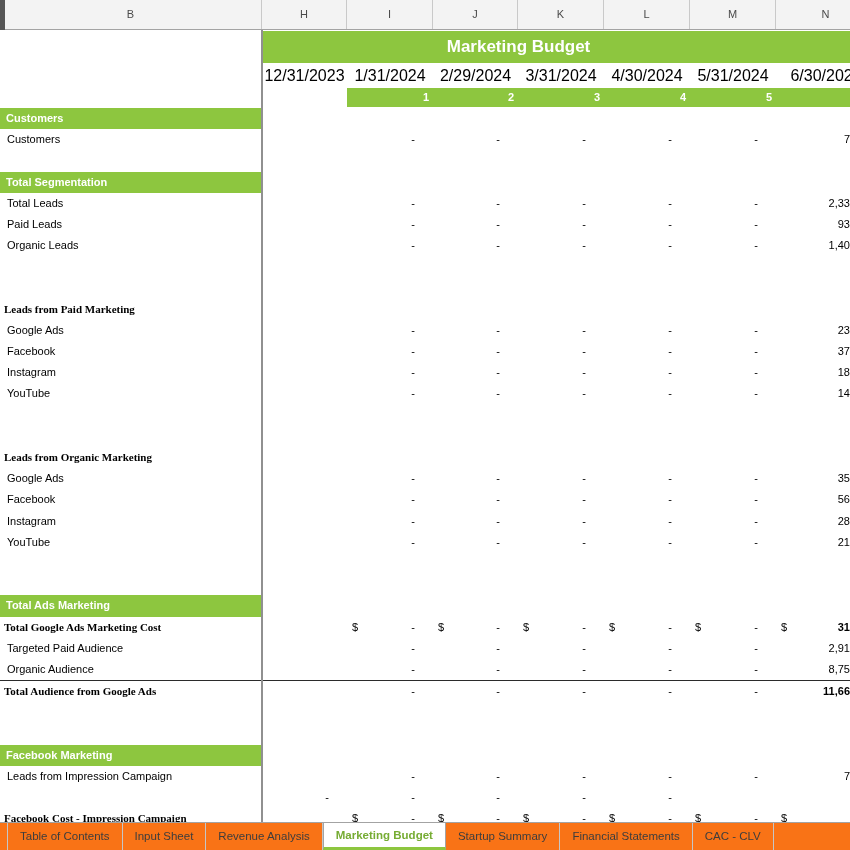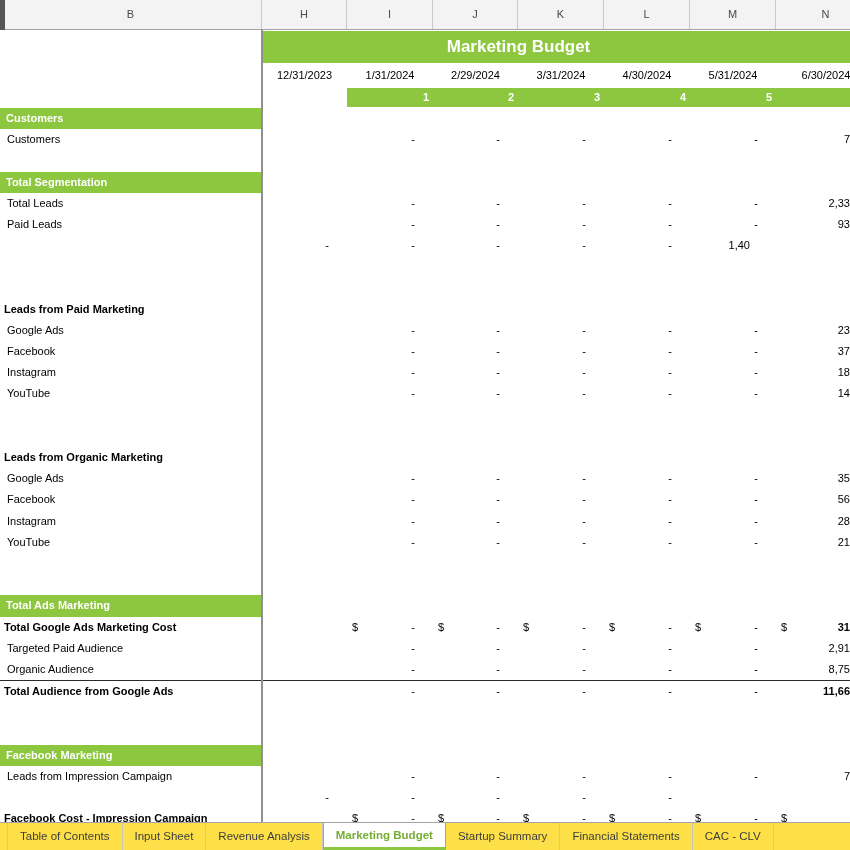--- a/index.html
+++ b/index.html
@@ -15,47 +15,47 @@
     border-right:1px solid #C9C9C9;box-sizing:border-box;}
   .corner{position:absolute;left:0;top:0;width:5px;height:30px;background:#565656;}
 
   
   .titlebar{position:absolute;left:262px;top:31px;width:614px;height:32px;background:var(--g);}
   .titletext{width:513px;text-align:center;font-size:17px;font-weight:bold;color:#fff;line-height:32px;}
 
   
   .dates{position:absolute;left:262px;top:64px;width:614px;height:23px;display:grid;
     grid-template-columns:85px 86px 85px 86px 86px 86px 100px;}
-  .dcell{line-height:23px;text-align:center;font-size:11px;color:#000;white-space:nowrap;}
+  .dcell{line-height:23px;text-align:center;font-size:16px;color:#000;white-space:nowrap;}
 
   
   .band{position:absolute;left:347px;top:88px;width:529px;height:19px;display:grid;
     grid-template-columns:86px 85px 86px 86px 86px 100px;background:var(--g);}
   .bcell{line-height:19px;text-align:right;padding-right:4px;font-size:11px;color:#fff;
     font-weight:bold;box-sizing:border-box;}
 
   
   .rows{position:absolute;left:0;top:108px;width:866px;}
   .row{display:grid;grid-template-columns:262px 85px 86px 85px 86px 86px 86px 100px;height:21.2px;}
   .c{font-size:11px;line-height:21.2px;white-space:nowrap;box-sizing:border-box;color:#000;}
   .lab{padding-left:7px;}
-  .head{font-weight:bold;padding-left:4px;}
+  .head{font-weight:bold;padding-left:4px;font-family:Liberation Serif, serif;}
   .banner{background:var(--g);color:#fff;font-weight:bold;padding-left:6px;}
   .num{text-align:right;padding-right:18px;}
   .nval{text-align:right;padding-right:26px;}
   .moneycell{display:flex;justify-content:space-between;padding-left:5px;padding-right:18px;}
   .nmoney{padding-right:26px;}
   .bold{font-weight:bold;}
   .total-row{border-top:1px solid #2b2b2b;}
 
   
   .freeze{position:absolute;left:261px;top:30px;width:2px;height:792px;background:#909090;}
 
   
-  .tabbar{position:absolute;left:0;top:822px;width:850px;height:28px;background:#fde047;
+  .tabbar{position:absolute;left:0;top:822px;width:850px;height:28px;background:#f97316;
     border-top:1px solid #A3A3A3;display:flex;padding-left:7px;box-sizing:border-box;overflow:hidden;}
   .tab{padding:0 12px;line-height:26px;font-size:11.5px;color:#3d3d3d;
     border-right:1px solid #C6C6C6;white-space:nowrap;}
   .tab:first-child{border-left:1px solid #C6C6C6;}
   .tab.active{background:#fff;color:#76AC33;font-weight:bold;margin-top:-1px;line-height:26px;
     border-bottom:3px solid var(--g);border-left:1px solid #A3A3A3;border-right:1px solid #A3A3A3;}
 </style>
 </head>
 <body>
 
@@ -148,20 +148,21 @@
         <div class="c lab">Paid Leads</div>
         <div class="c"></div>
         <div class="c num">-</div>
         <div class="c num">-</div>
         <div class="c num">-</div>
         <div class="c num">-</div>
         <div class="c num">-</div>
         <div class="c nval">93</div>
       </div>
       <div class="row">
+        <div class="c lab">Organic Leads</div>
         <div class="c"></div>
         <div class="c num">-</div>
         <div class="c num">-</div>
         <div class="c num">-</div>
         <div class="c num">-</div>
         <div class="c num">-</div>
         <div class="c nval">1,40</div>
       </div>
       <div class="row">
         <div class="c"></div>

